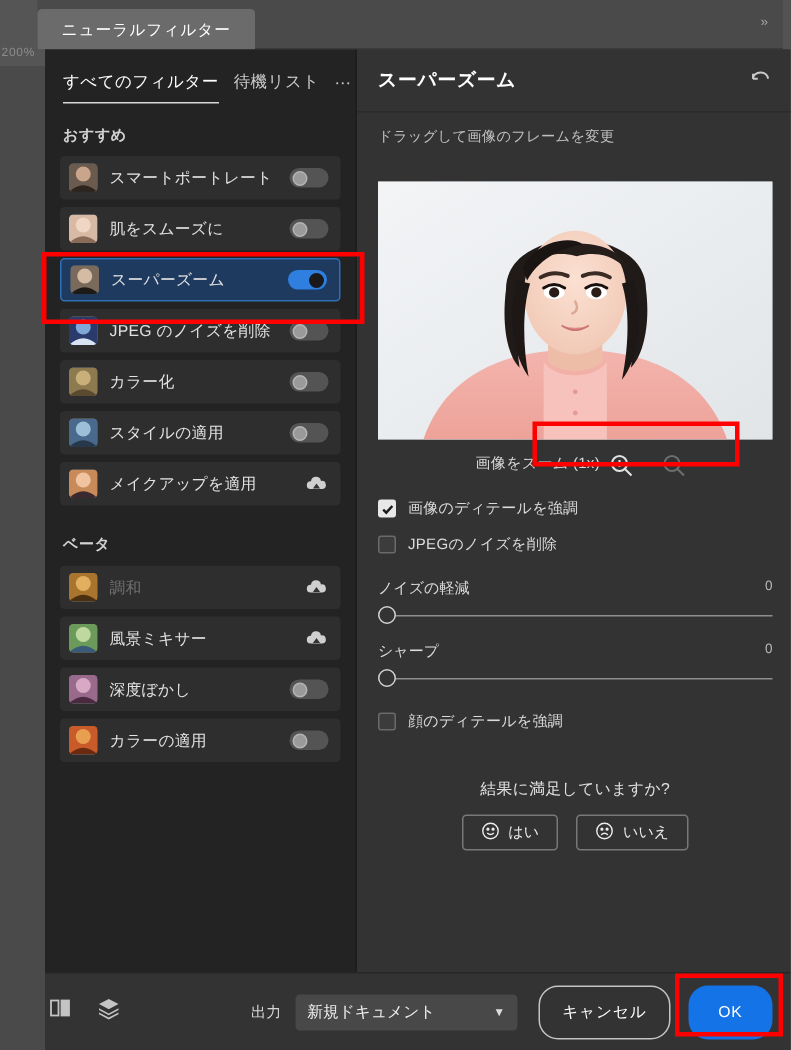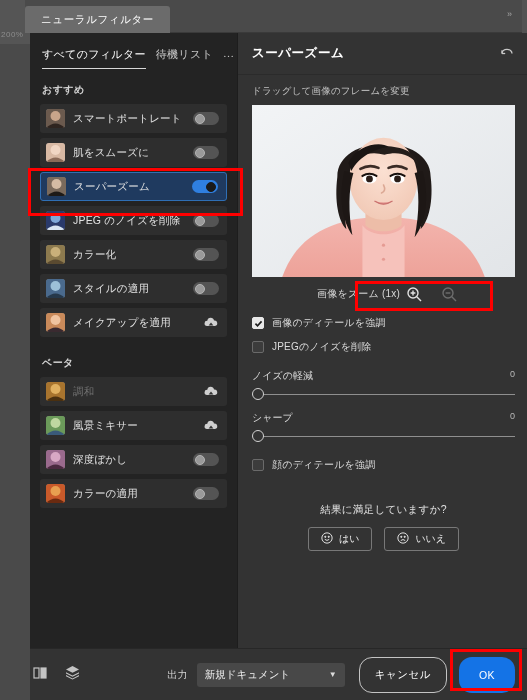--- a/index.html
+++ b/index.html
@@ -124,33 +124,33 @@
   }
   .rc-head {
     height: 42px; display: flex; align-items: center;
     padding: 0 12px 0 14px;
     border-bottom: 1px solid #2b2b2b;
   }
   .rc-title { font-size: 12.5px; color: #ffffff; font-weight: bold; letter-spacing: .5px; }
   .rc-reset { margin-left: auto; color: #c9c9c9; }
 
   .rc-body { flex: 1; padding: 10px 12px 0 14px; overflow: hidden; }
-  .hint { font-size: 9.5px; color: #c0c0c0; margin-bottom: 7px; letter-spacing: .2px; }
+  .hint { font-size: 9.5px; color: #c0c0c0; margin-bottom: 23px; letter-spacing: .2px; }
 
   .preview {
     position: relative; width: 100%; height: 172px;
     background: #eceef0; overflow: hidden;
   }
 
   .zoomrow {
     display: flex; align-items: center; justify-content: center;
     gap: 10px; height: 34px; position: relative;
   }
   .zoombox {
-    display: flex; align-items: center; gap: 6px;
+    display: flex; gap: 6px;
     padding: 3px 8px;
   }
   .zoomlabel { font-size: 10px; color: #d9d9d9; letter-spacing: .2px; }
   .mag { width: 17px; height: 17px; color: #e2e2e2; }
   .mag.dim { color: #6d6d6d; }
 
   .chkrow { display: flex; align-items: center; gap: 8px; height: 24px; }
   .chk {
     width: 12px; height: 12px; border-radius: 2px; flex: none;
     background: #3c3c3c; border: 1px solid #6a6a6a;

